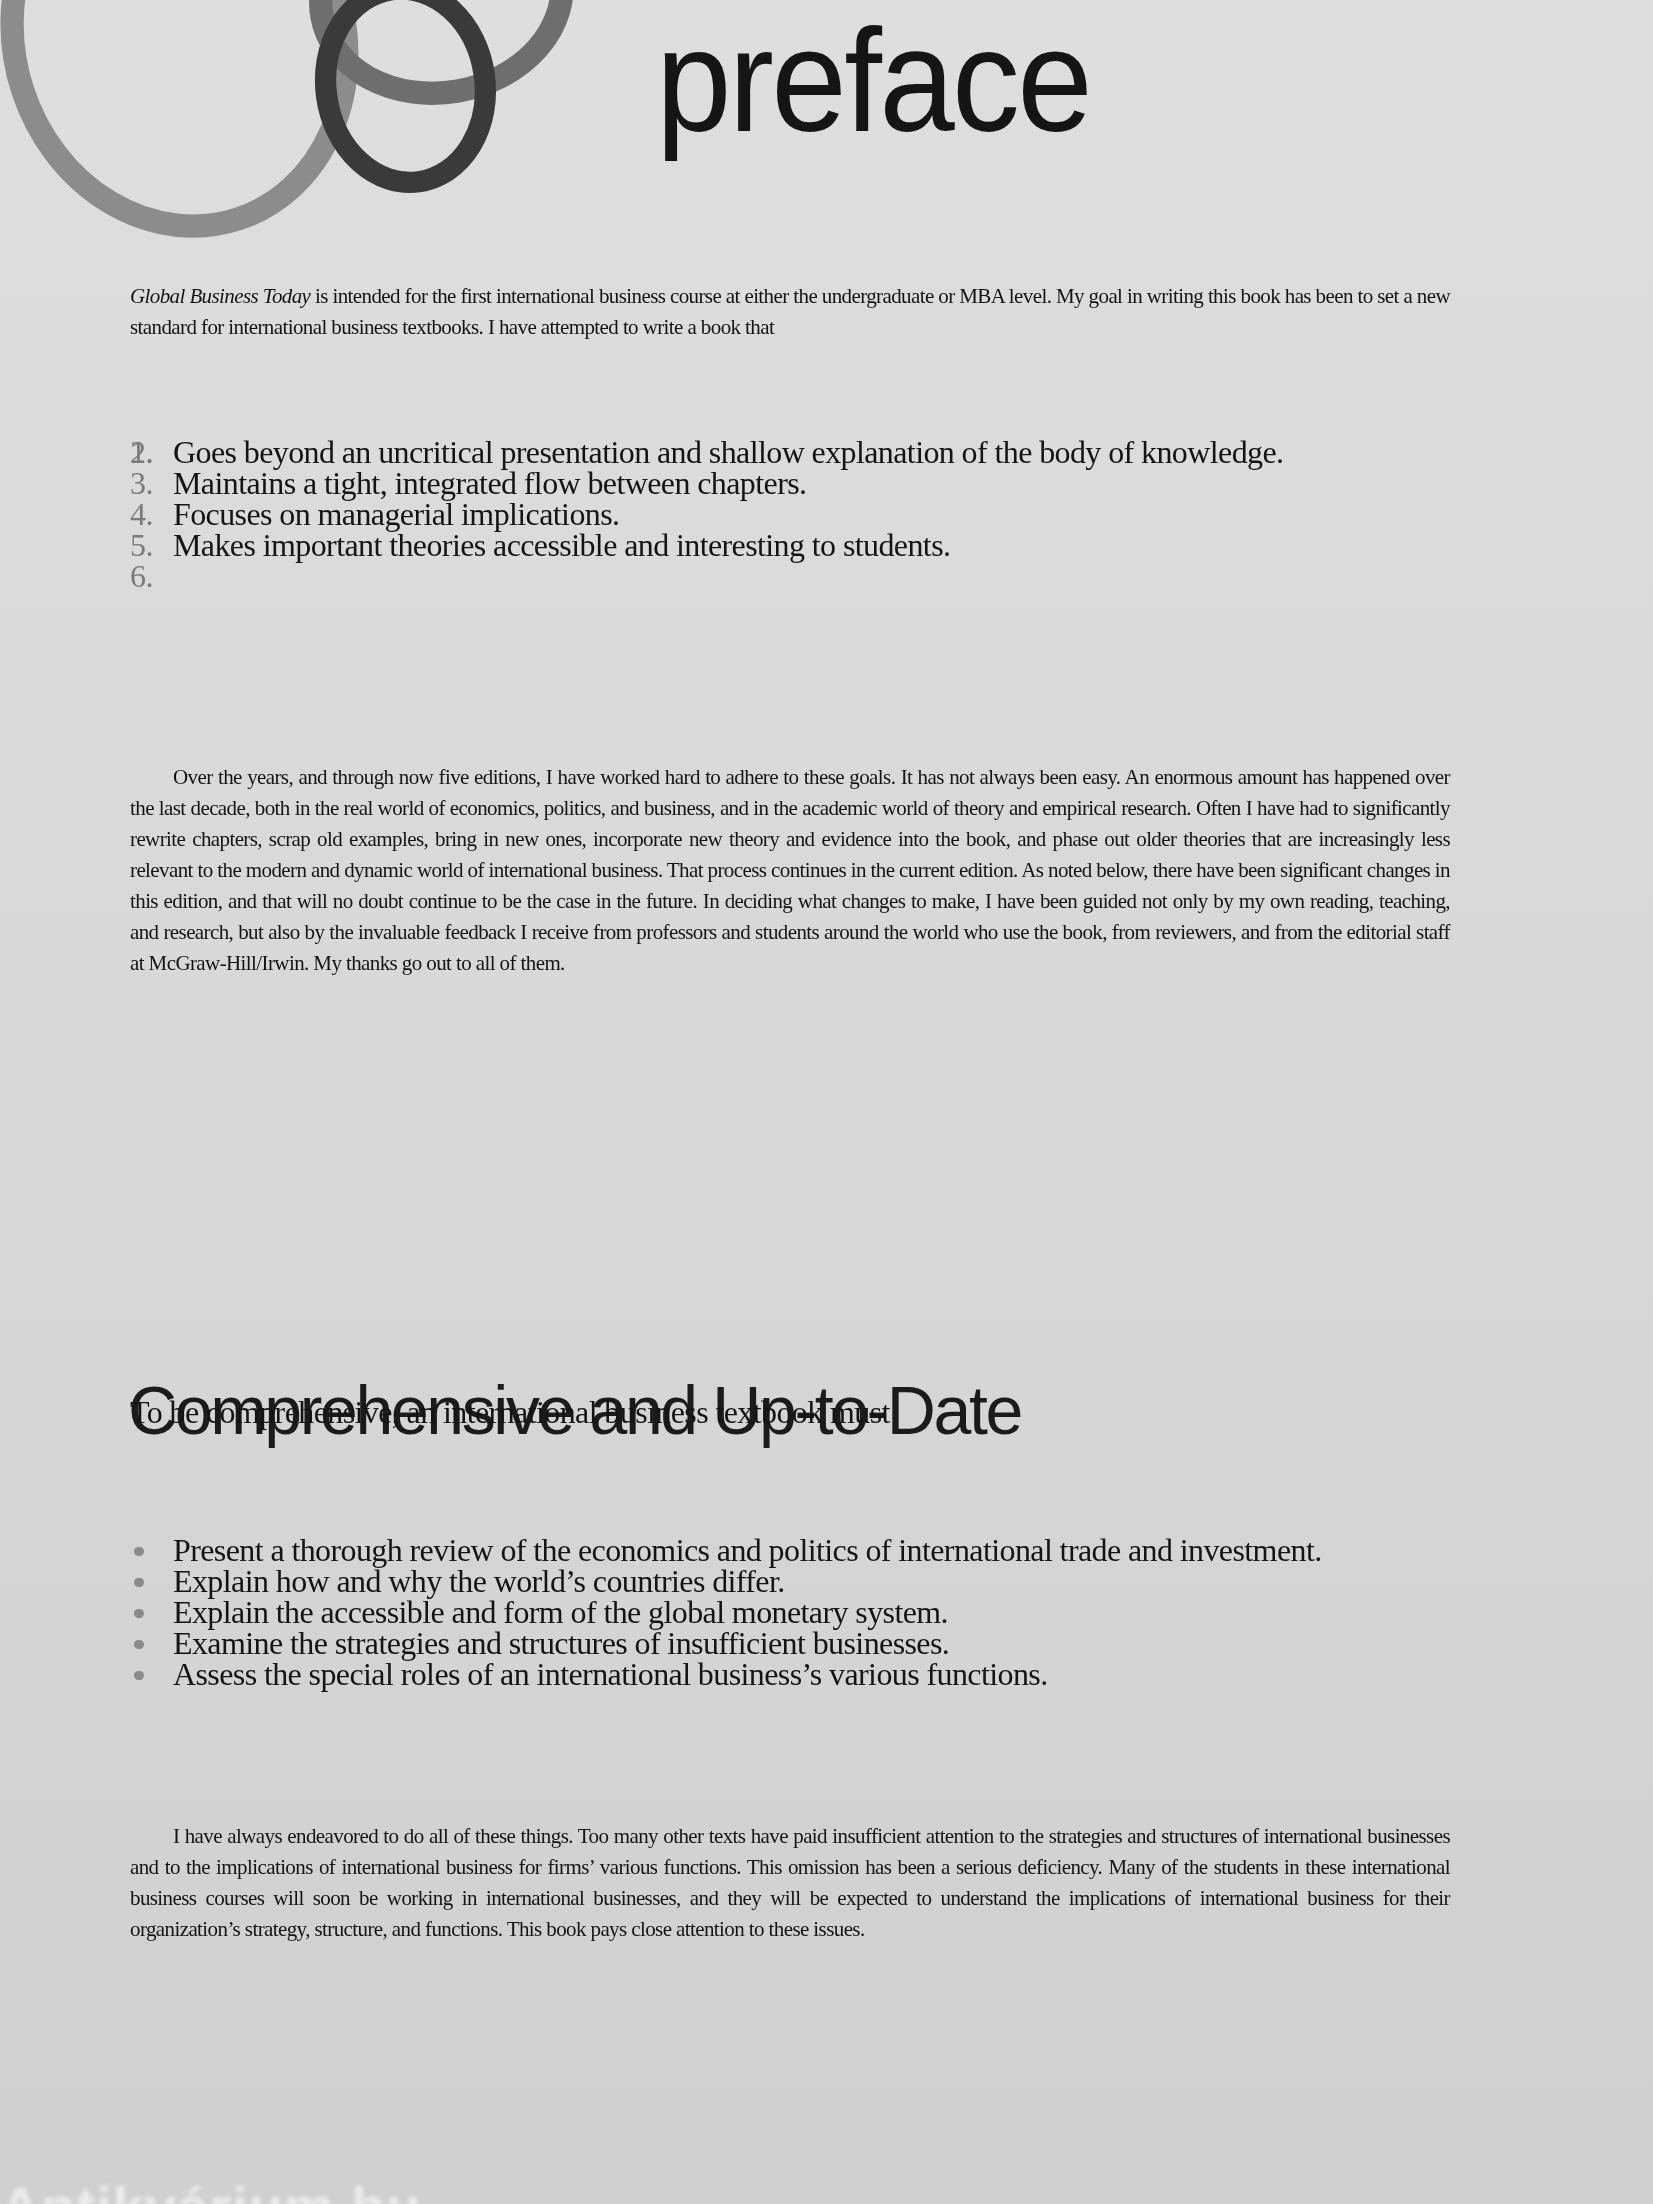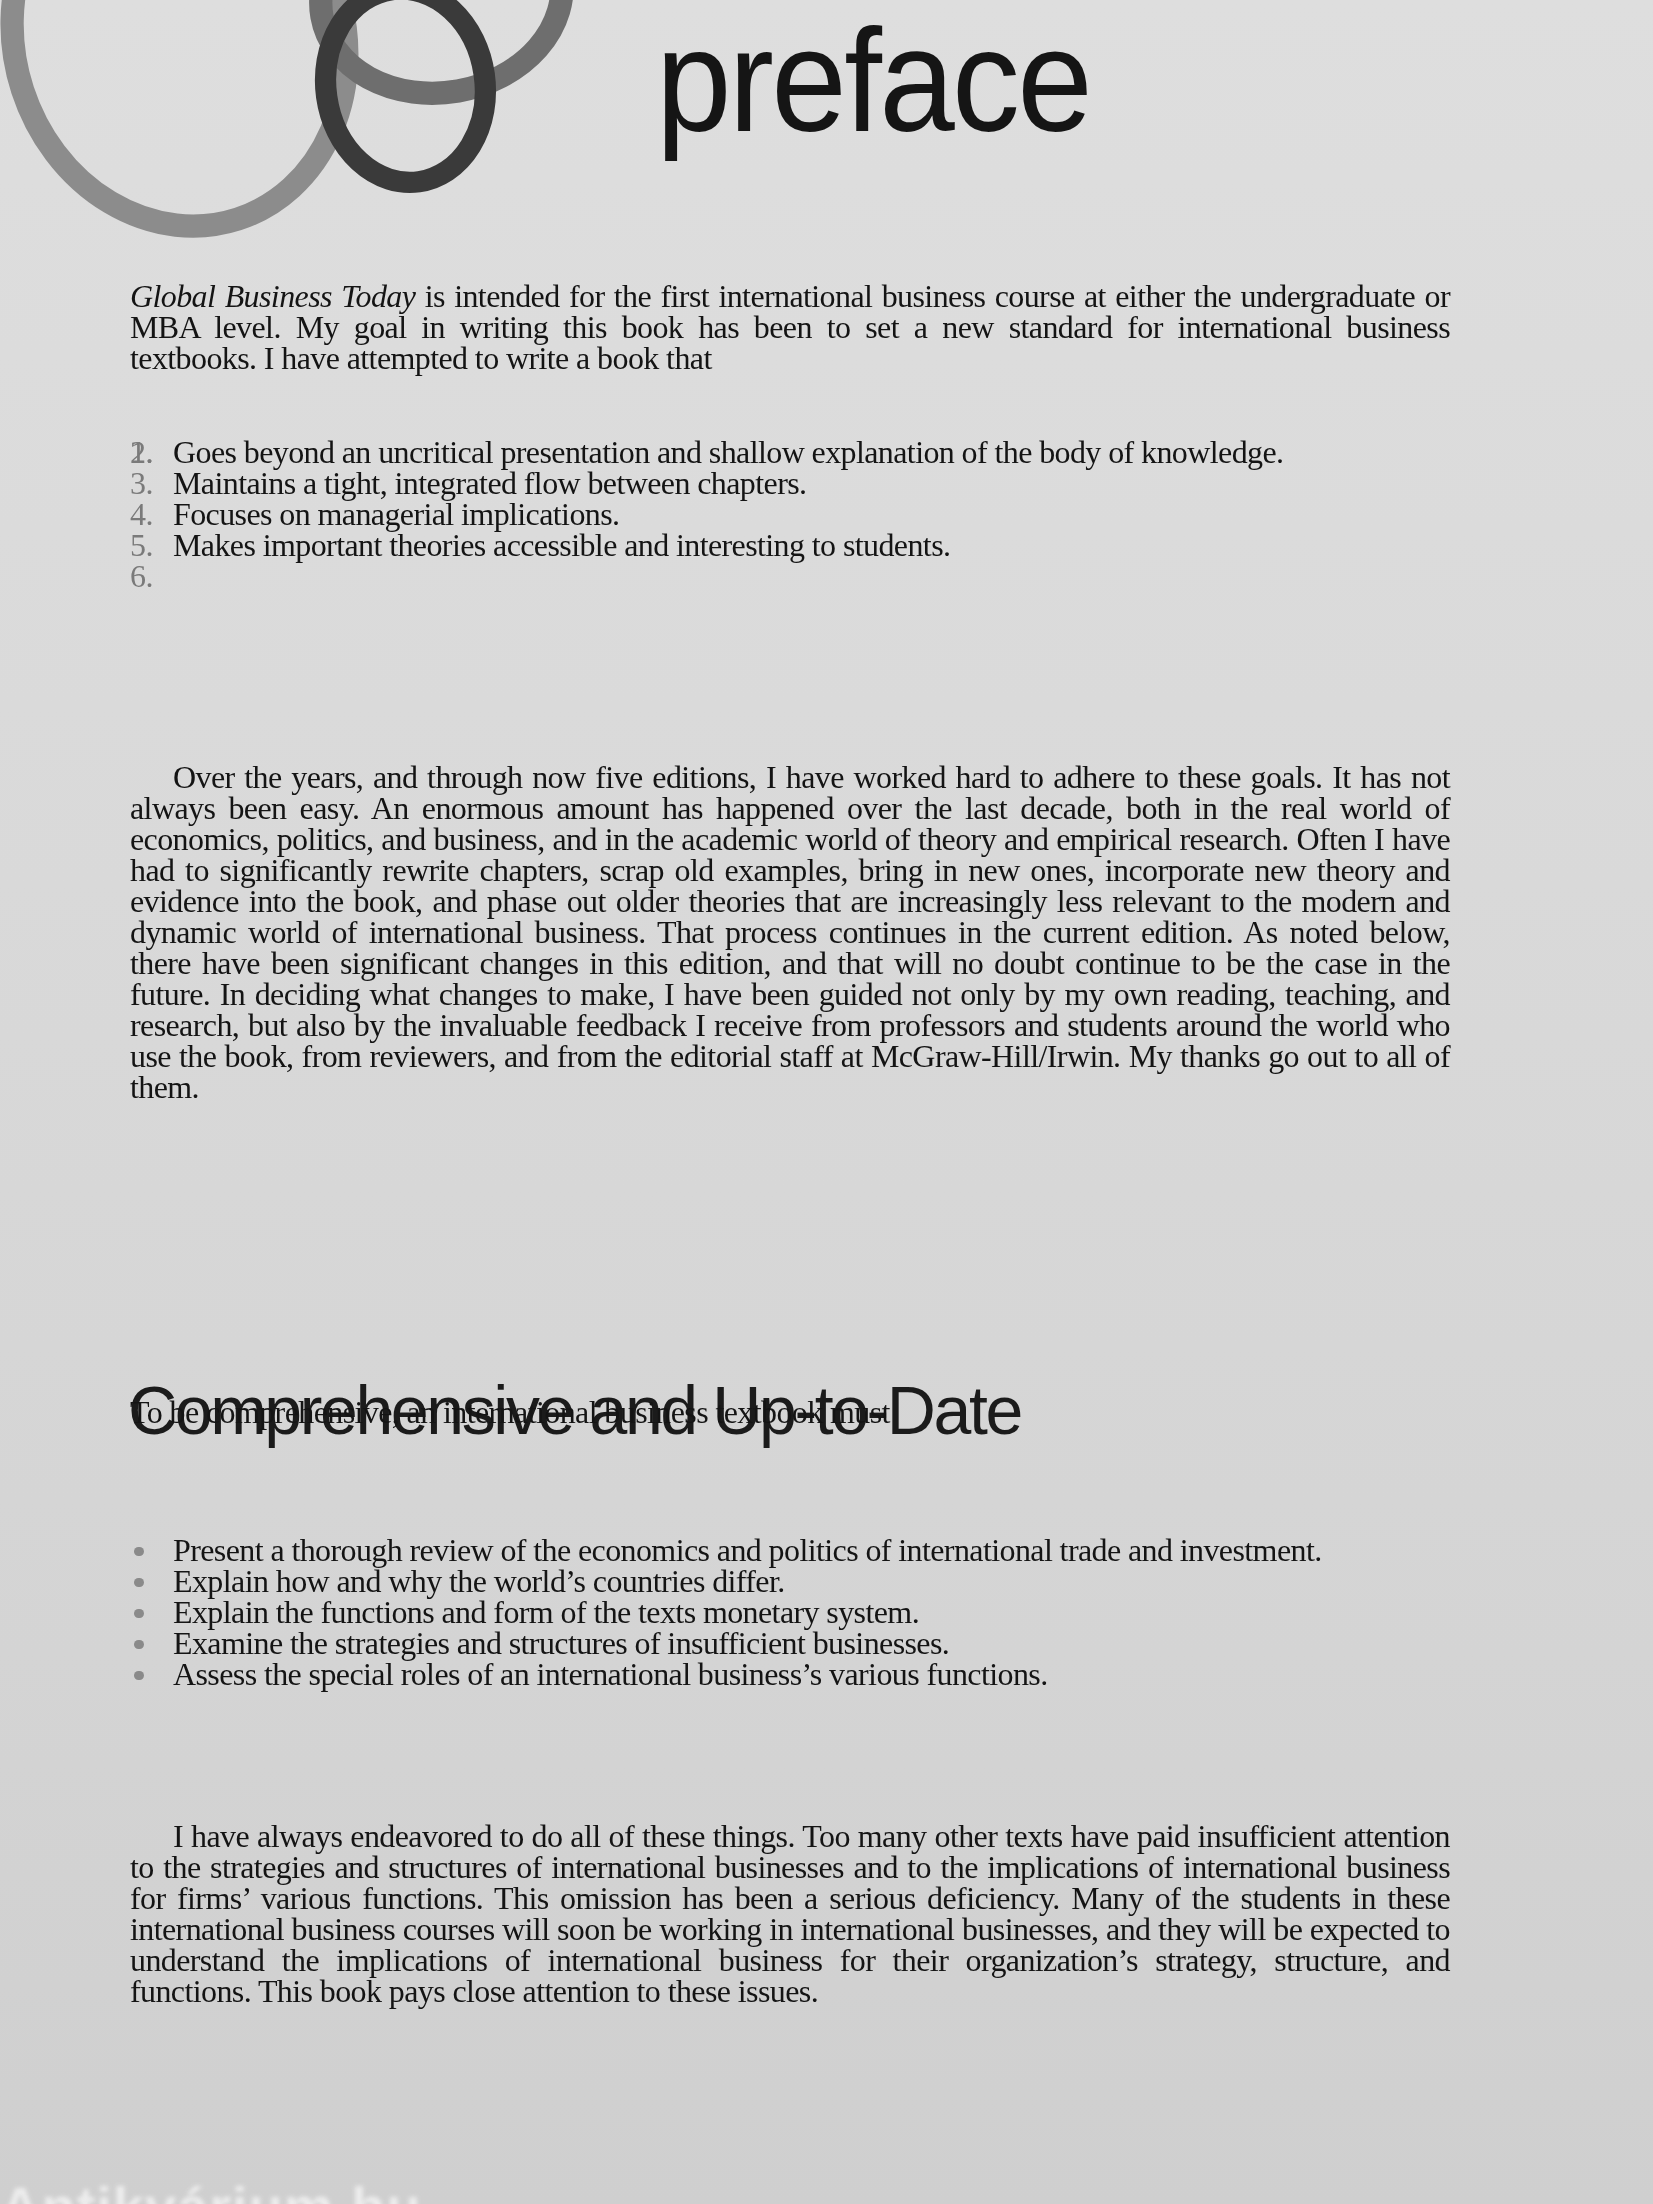--- a/index.html
+++ b/index.html
@@ -38,21 +38,21 @@
     line-height: 1;
     color: #151515;
     margin: 0;
     transform: scaleX(0.93);
     transform-origin: left top;
   }
   .body-text {
     position: absolute;
     left: 130px;
     width: 1320px;
-    font-size: 32px;
+    font-size: 21px;
     line-height: 31px;
     letter-spacing: -0.6px;
     text-align: justify;
     margin: 0;
   }
   .body-text.indent {
     text-indent: 43px;
   }
   .body-text em {
     font-style: italic;
@@ -166,21 +166,21 @@
 
   <p class="body-text indent p2">Over the years, and through now five editions, I have worked hard to adhere to these goals. It has not always been easy. An enormous amount has happened over the last decade, both in the real world of economics, politics, and business, and in the academic world of theory and empirical research. Often I have had to significantly rewrite chapters, scrap old examples, bring in new ones, incorporate new theory and evidence into the book, and phase out older theories that are increasingly less relevant to the modern and dynamic world of international business. That process continues in the current edition. As noted below, there have been significant changes in this edition, and that will no doubt continue to be the case in the future. In deciding what changes to make, I have been guided not only by my own reading, teaching, and research, but also by the invaluable feedback I receive from professors and students around the world who use the book, from reviewers, and from the editorial staff at McGraw-Hill/Irwin. My thanks go out to all of them.</p>
 
   <h2 class="section-heading">Comprehensive and Up-to-Date</h2>
 
   <p class="intro-line">To be comprehensive, an international business textbook must</p>
 
   <ul class="bullet-list">
     <li><span class="dot"></span><span>Present a thorough review of the economics and politics of international trade and investment.</span></li>
     <li><span class="dot"></span><span>Explain how and why the world’s countries differ.</span></li>
-    <li><span class="dot"></span><span>Explain the functions and form of the texts monetary system.</span></li>
+    <li><span class="dot"></span><span>Explain the accessible and form of the global monetary system.</span></li>
     <li><span class="dot"></span><span>Examine the strategies and structures of insufficient businesses.</span></li>
     <li><span class="dot"></span><span>Assess the special roles of an international business’s various functions.</span></li>
   </ul>
 
   <p class="body-text indent p3">I have always endeavored to do all of these things. Too many other texts have paid insufficient attention to the strategies and structures of international businesses and to the implications of international business for firms’ various functions. This omission has been a serious deficiency. Many of the students in these international business courses will soon be working in international businesses, and they will be expected to understand the implications of international business for their organization’s strategy, structure, and functions. This book pays close attention to these issues.</p>
 
   <div class="watermark">Antikvárium.hu</div>
 </div>
 
 

